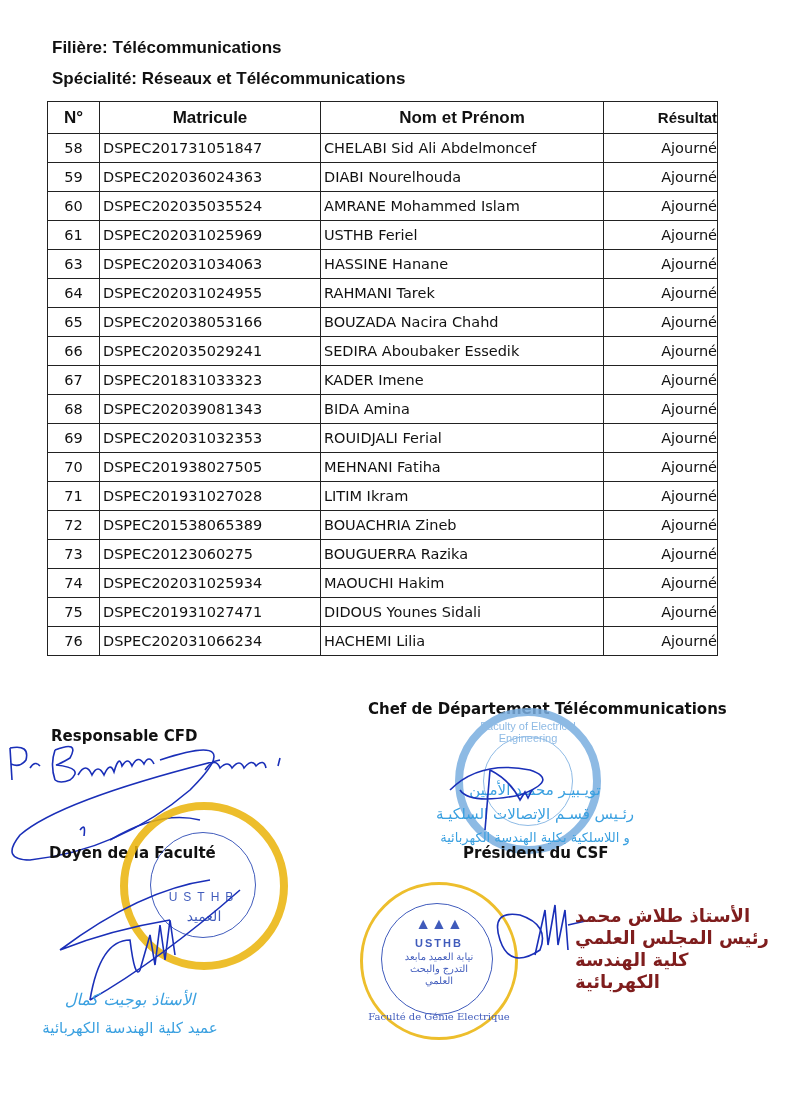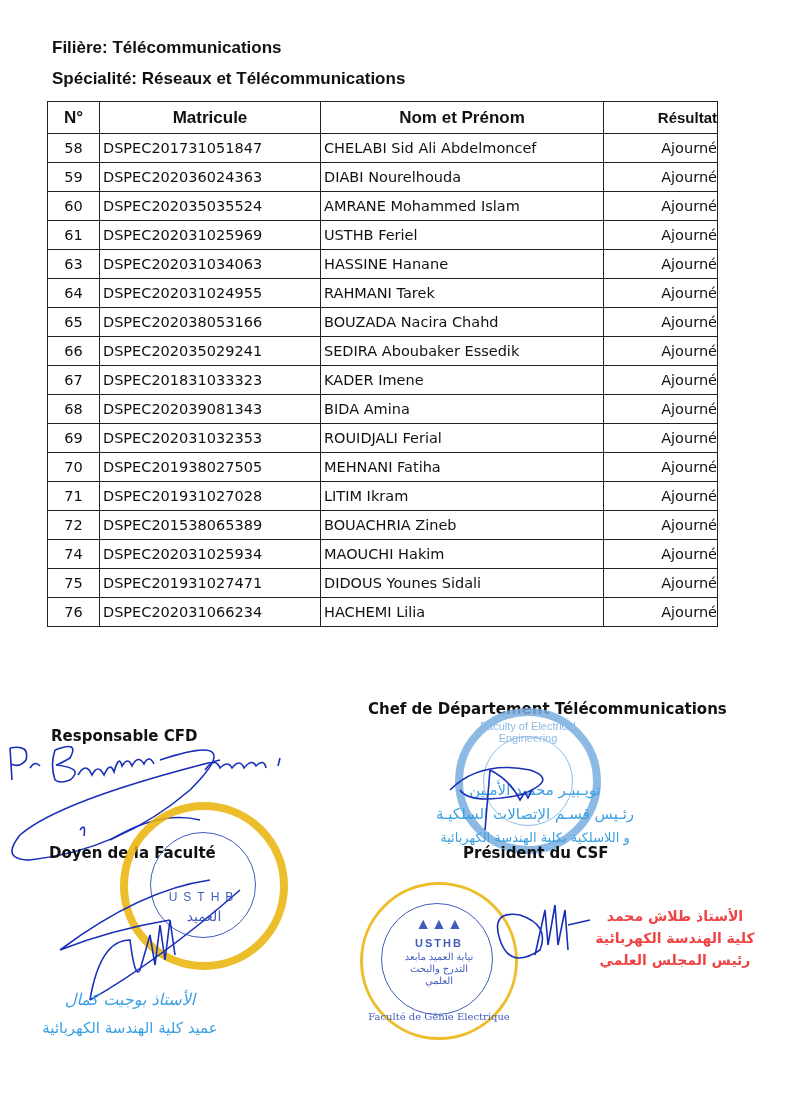--- a/index.html
+++ b/index.html
@@ -120,20 +120,26 @@
         <td class="c-nom">LITIM Ikram</td>
         <td class="c-res">Ajourné</td>
       </tr>
       <tr>
         <td class="c-num">72</td>
         <td class="c-mat">DSPEC201538065389</td>
         <td class="c-nom">BOUACHRIA Zineb</td>
         <td class="c-res">Ajourné</td>
       </tr>
       <tr>
+        <td class="c-num">73</td>
+        <td class="c-mat">DSPEC20123060275</td>
+        <td class="c-nom">BOUGUERRA Razika</td>
+        <td class="c-res">Ajourné</td>
+      </tr>
+      <tr>
         <td class="c-num">74</td>
         <td class="c-mat">DSPEC202031025934</td>
         <td class="c-nom">MAOUCHI Hakim</td>
         <td class="c-res">Ajourné</td>
       </tr>
       <tr>
         <td class="c-num">75</td>
         <td class="c-mat">DSPEC201931027471</td>
         <td class="c-nom">DIDOUS Younes Sidali</td>
         <td class="c-res">Ajourné</td>
@@ -205,17 +211,17 @@
     <div>العلمي</div>
   </div>
   <div class="stamp-text" style="top:126px; font-family:'DejaVu Serif', serif; font-size:10px;">Faculté de Génie Electrique</div>
 </div>
 <svg class="scribble" style="left:480px; top:900px;" width="110" height="70" viewBox="0 0 110 70">
   <g fill="none" stroke="#1a2fb8" stroke-width="1.6">
     <path d="M20 40 Q10 10 40 15 Q70 25 60 50 Q30 70 20 40"></path>
     <path d="M55 55 L65 10 L68 45 L75 5 L78 45 L85 10 L88 50 M88 25 L110 20"></path>
   </g>
 </svg>
-<div class="arabic" style="left:575px; top:905px; width:200px; color:#ef4444; font-weight:bold; font-size:14px; line-height:22px; text-align:center;">
+<div class="arabic" style="left:575px; top:905px; width:200px; color:#7f1d1d; font-weight:bold; font-size:18px; line-height:22px; text-align:left;">
   <div>الأستاذ طلاش محمد</div>
+  <div>رئيس المجلس العلمي</div>
   <div>كلية الهندسة الكهربائية</div>
-  <div>رئيس المجلس العلمي</div>
 </div>
 
 </body></html>

